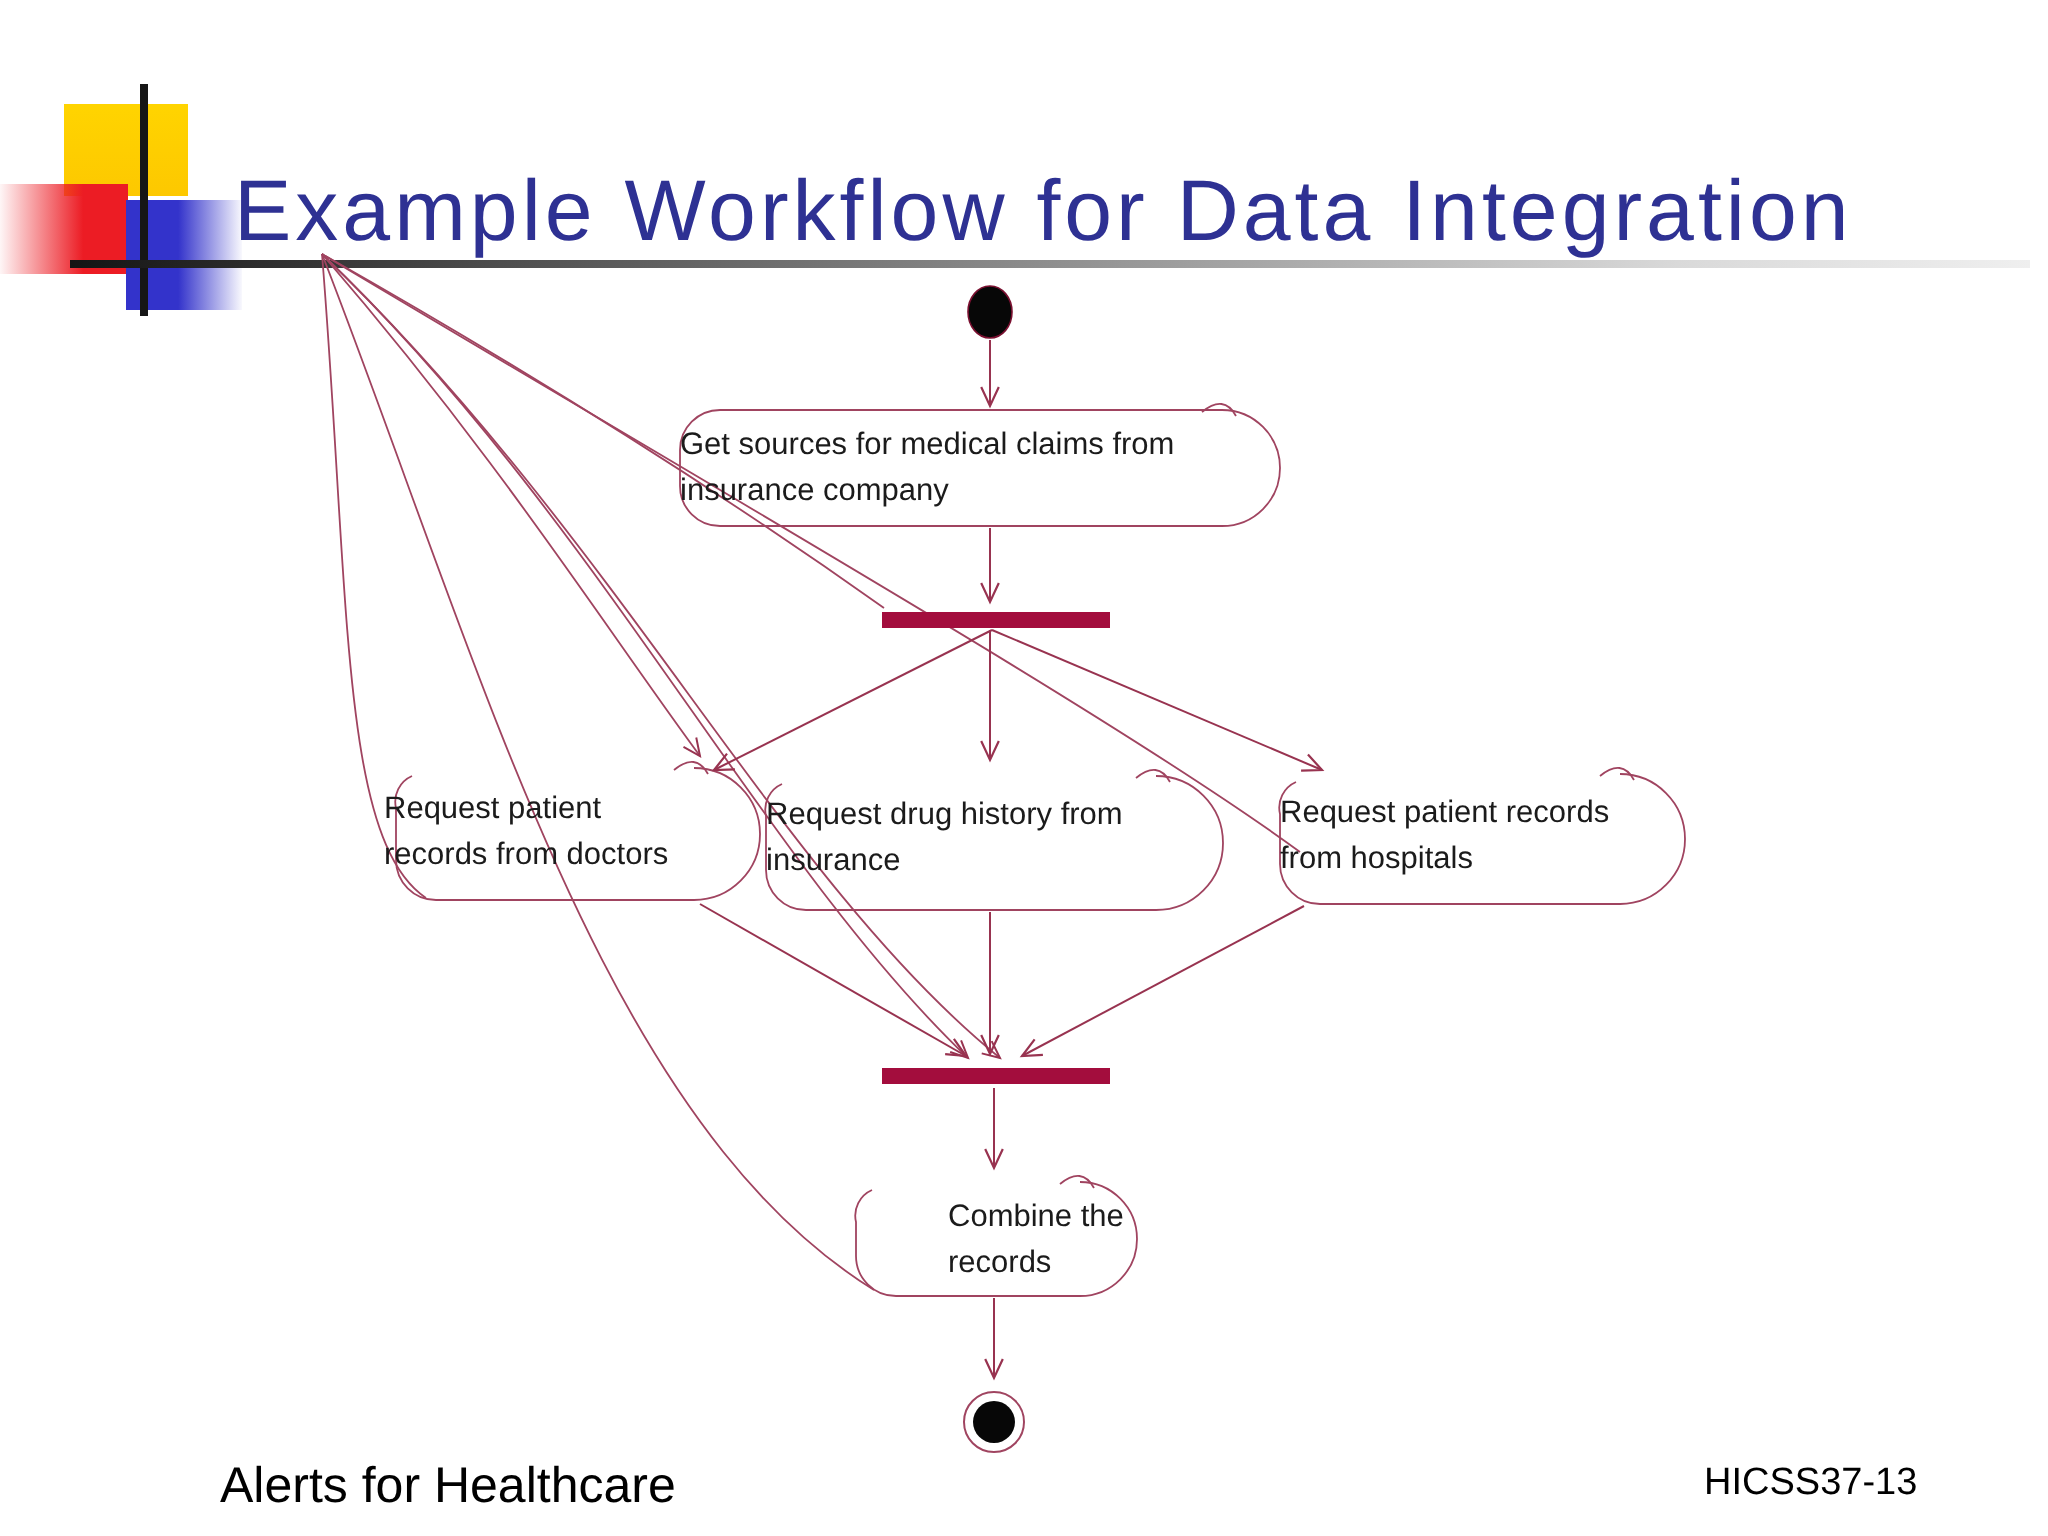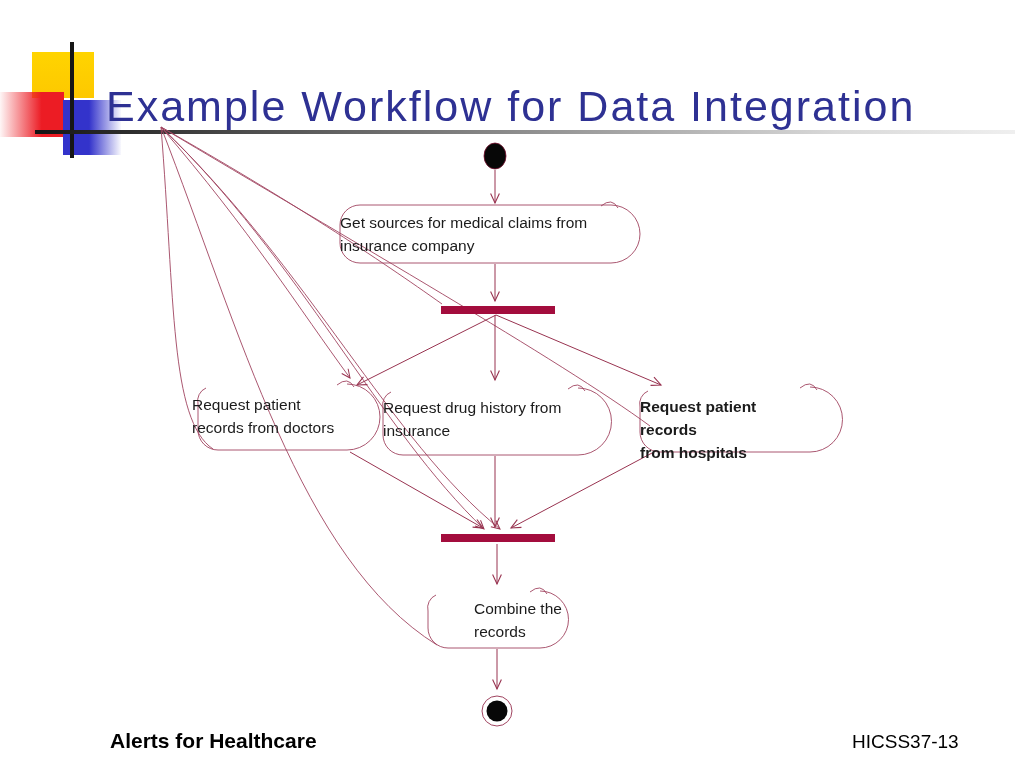--- a/index.html
+++ b/index.html
@@ -10,35 +10,35 @@
   .sq-yellow{left:32px;top:52px;width:62px;height:46px;
     background:linear-gradient(to bottom,#ffd400,#fdc800);}
   .sq-red{left:0px;top:92px;width:64px;height:45px;
     background:linear-gradient(to left,#ec1c24 35%,rgba(236,28,36,0.04) 100%);}
   .sq-blue{left:63px;top:100px;width:58px;height:55px;
     background:linear-gradient(to right,#3333cb 45%,rgba(51,51,203,0.03) 100%);}
   .vline{position:absolute;left:70px;top:42px;width:4px;height:116px;background:#161616;}
   .hrule{position:absolute;left:35px;top:130px;width:980px;height:4px;
     background:linear-gradient(to right,#141414,#4e4e4e 22%,#9a9a9a 55%,#d9d9d9 82%,#efefef 100%);}
   
-  .title{position:absolute;left:106px;top:82px;font-size:43px;letter-spacing:2px;
+  .title{position:absolute;left:117px;top:82px;font-size:43px;letter-spacing:2px;
     color:#2e3193;white-space:nowrap;z-index:3;font-weight:400;}
   
   svg.diagram{position:absolute;left:0;top:0;z-index:1;}
   
   .label{position:absolute;z-index:2;color:#1b1b1b;font-size:15.5px;line-height:23px;
     text-align:left;}
   .label span{display:block;}
   .lbl-get{left:340px;top:211px;width:300px;}
   .lbl-doctors{left:192px;top:393px;width:182px;}
   .lbl-pharm{left:383px;top:396px;width:228px;}
-  .lbl-hosp{left:640px;top:395px;width:177px;font-weight:bold;}
+  .lbl-hosp{left:640px;top:395px;width:177px;}
   .lbl-combine{left:428px;top:597px;width:140px;padding-left:46px;}
   
-  .footer-left{position:absolute;left:110px;top:729px;font-size:21px;color:#000;font-weight:bold;}
+  .footer-left{position:absolute;left:110px;top:729px;font-size:25px;color:#000;}
   .footer-right{position:absolute;left:852px;top:731px;font-size:19px;color:#000;}
 </style>
 </head>
 <body>
 
 <div class="slide">
 
   <div class="sq sq-yellow"></div>
   <div class="sq sq-red"></div>
   <div class="sq sq-blue"></div>

